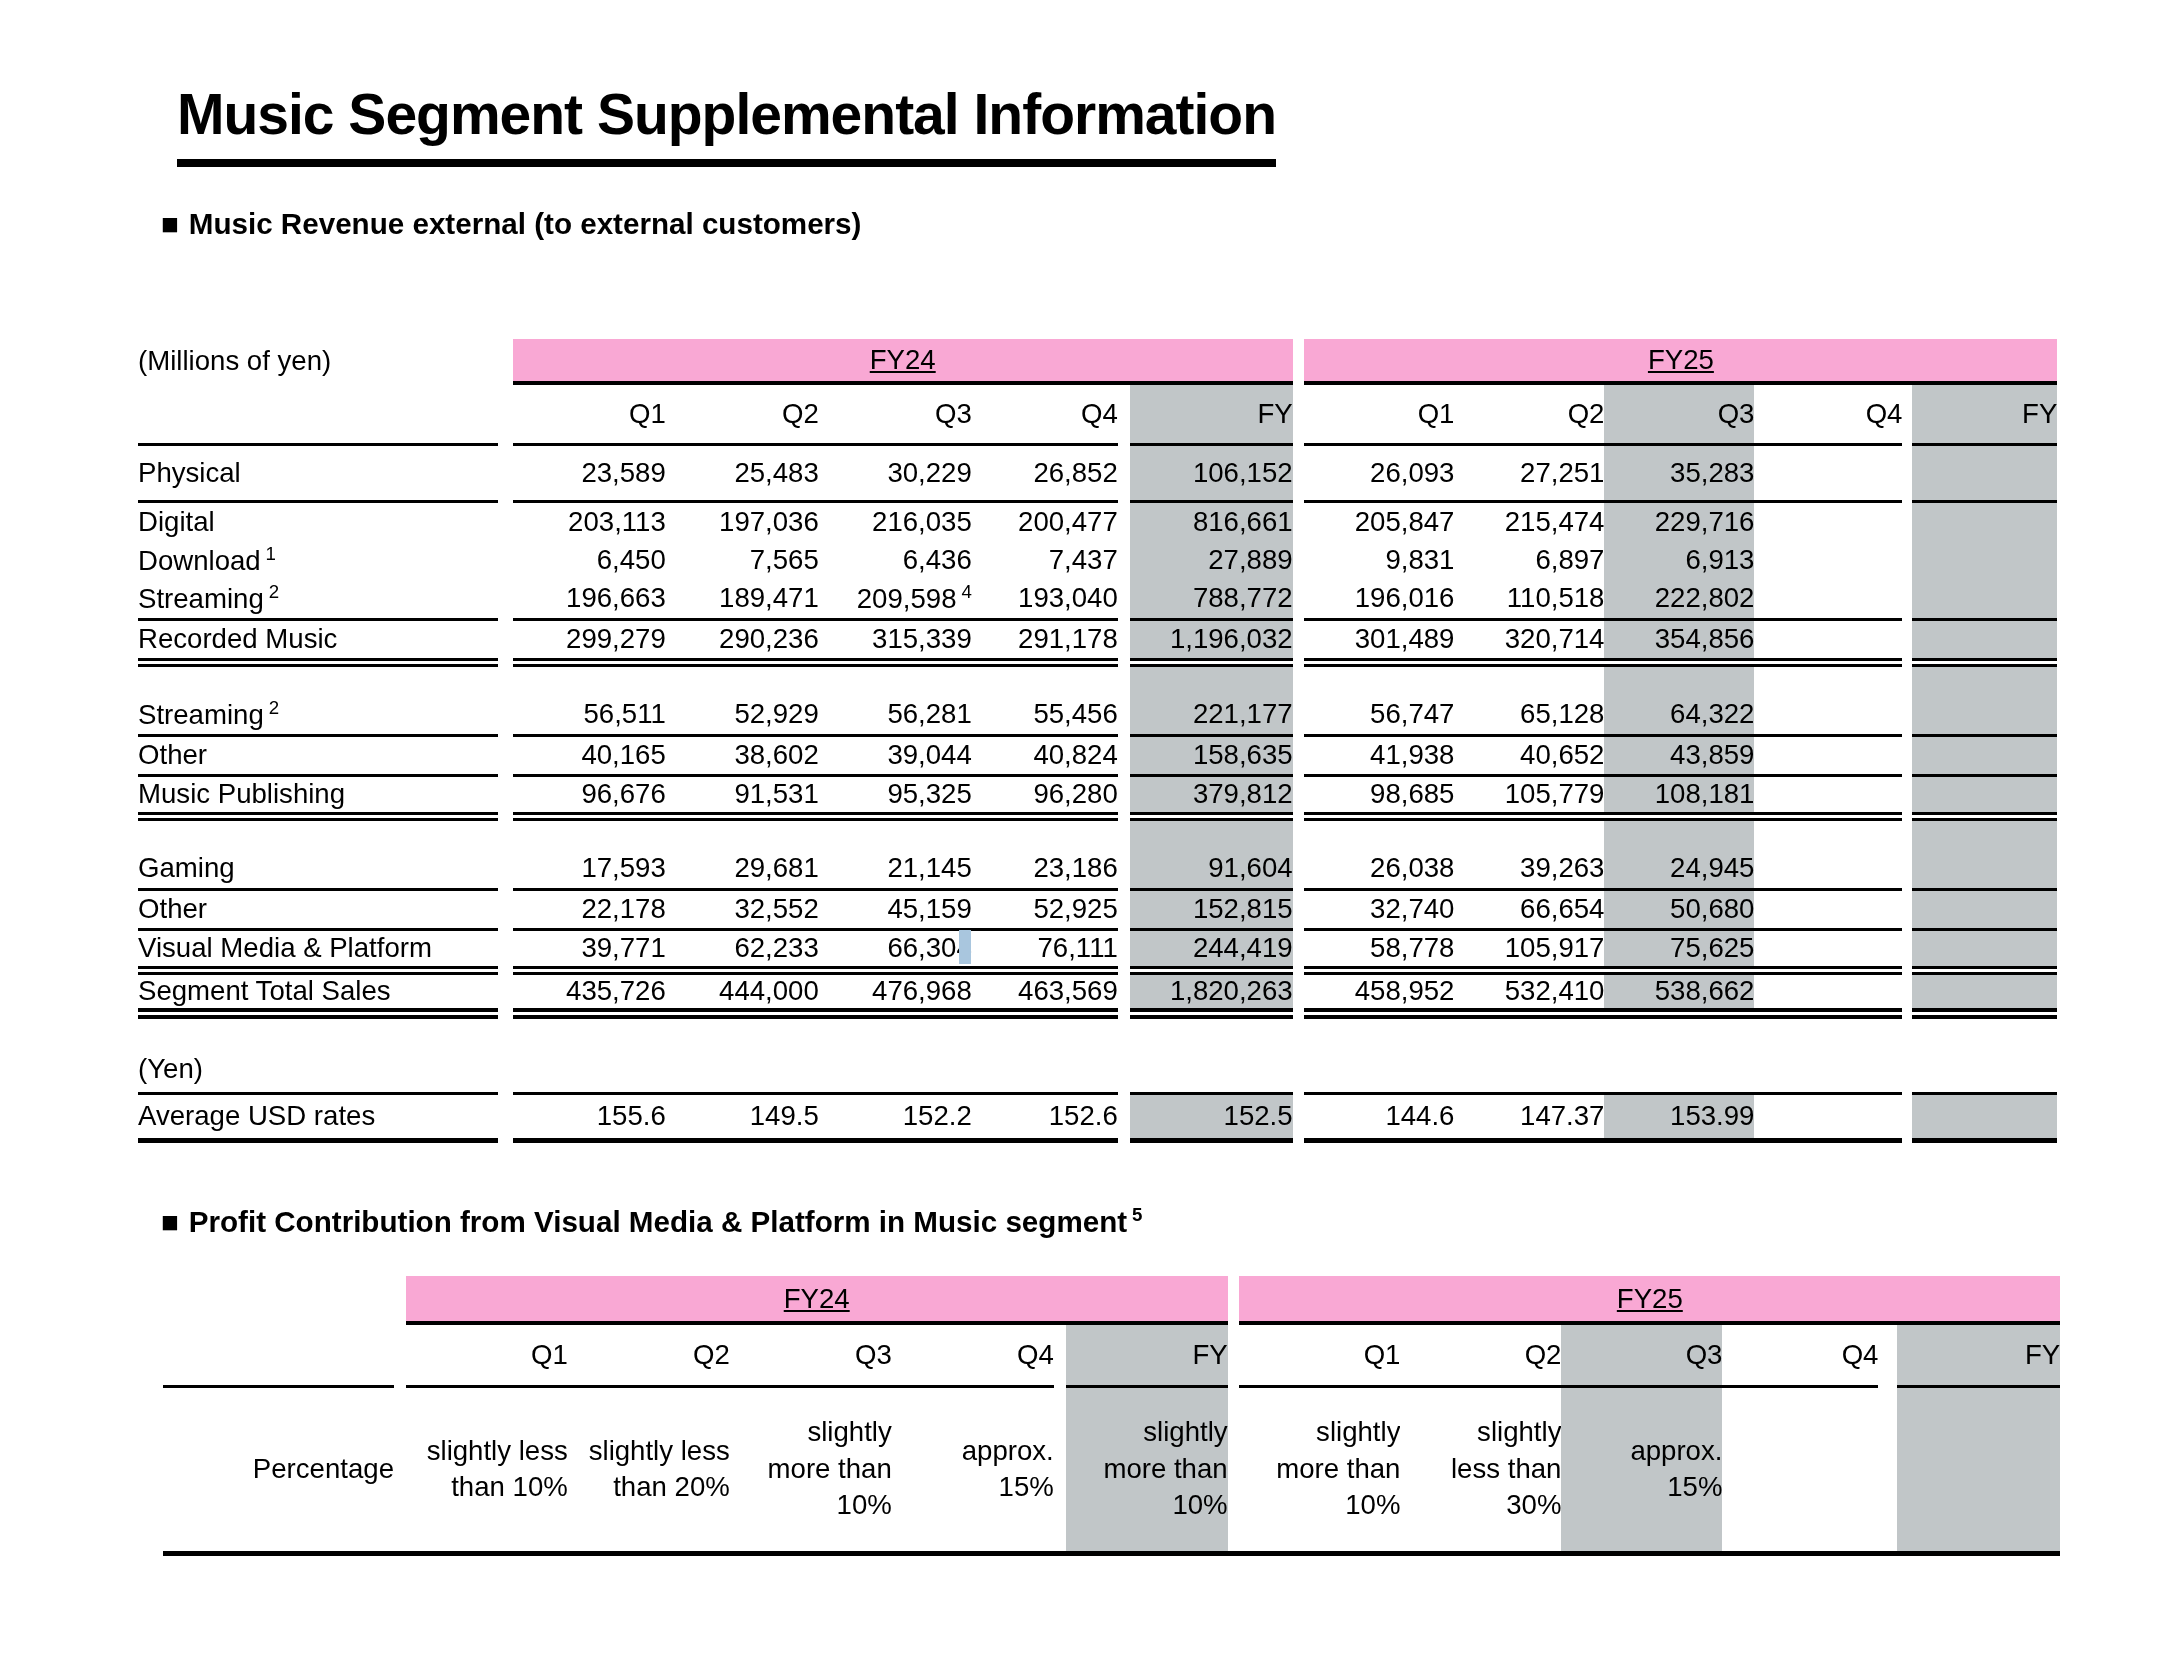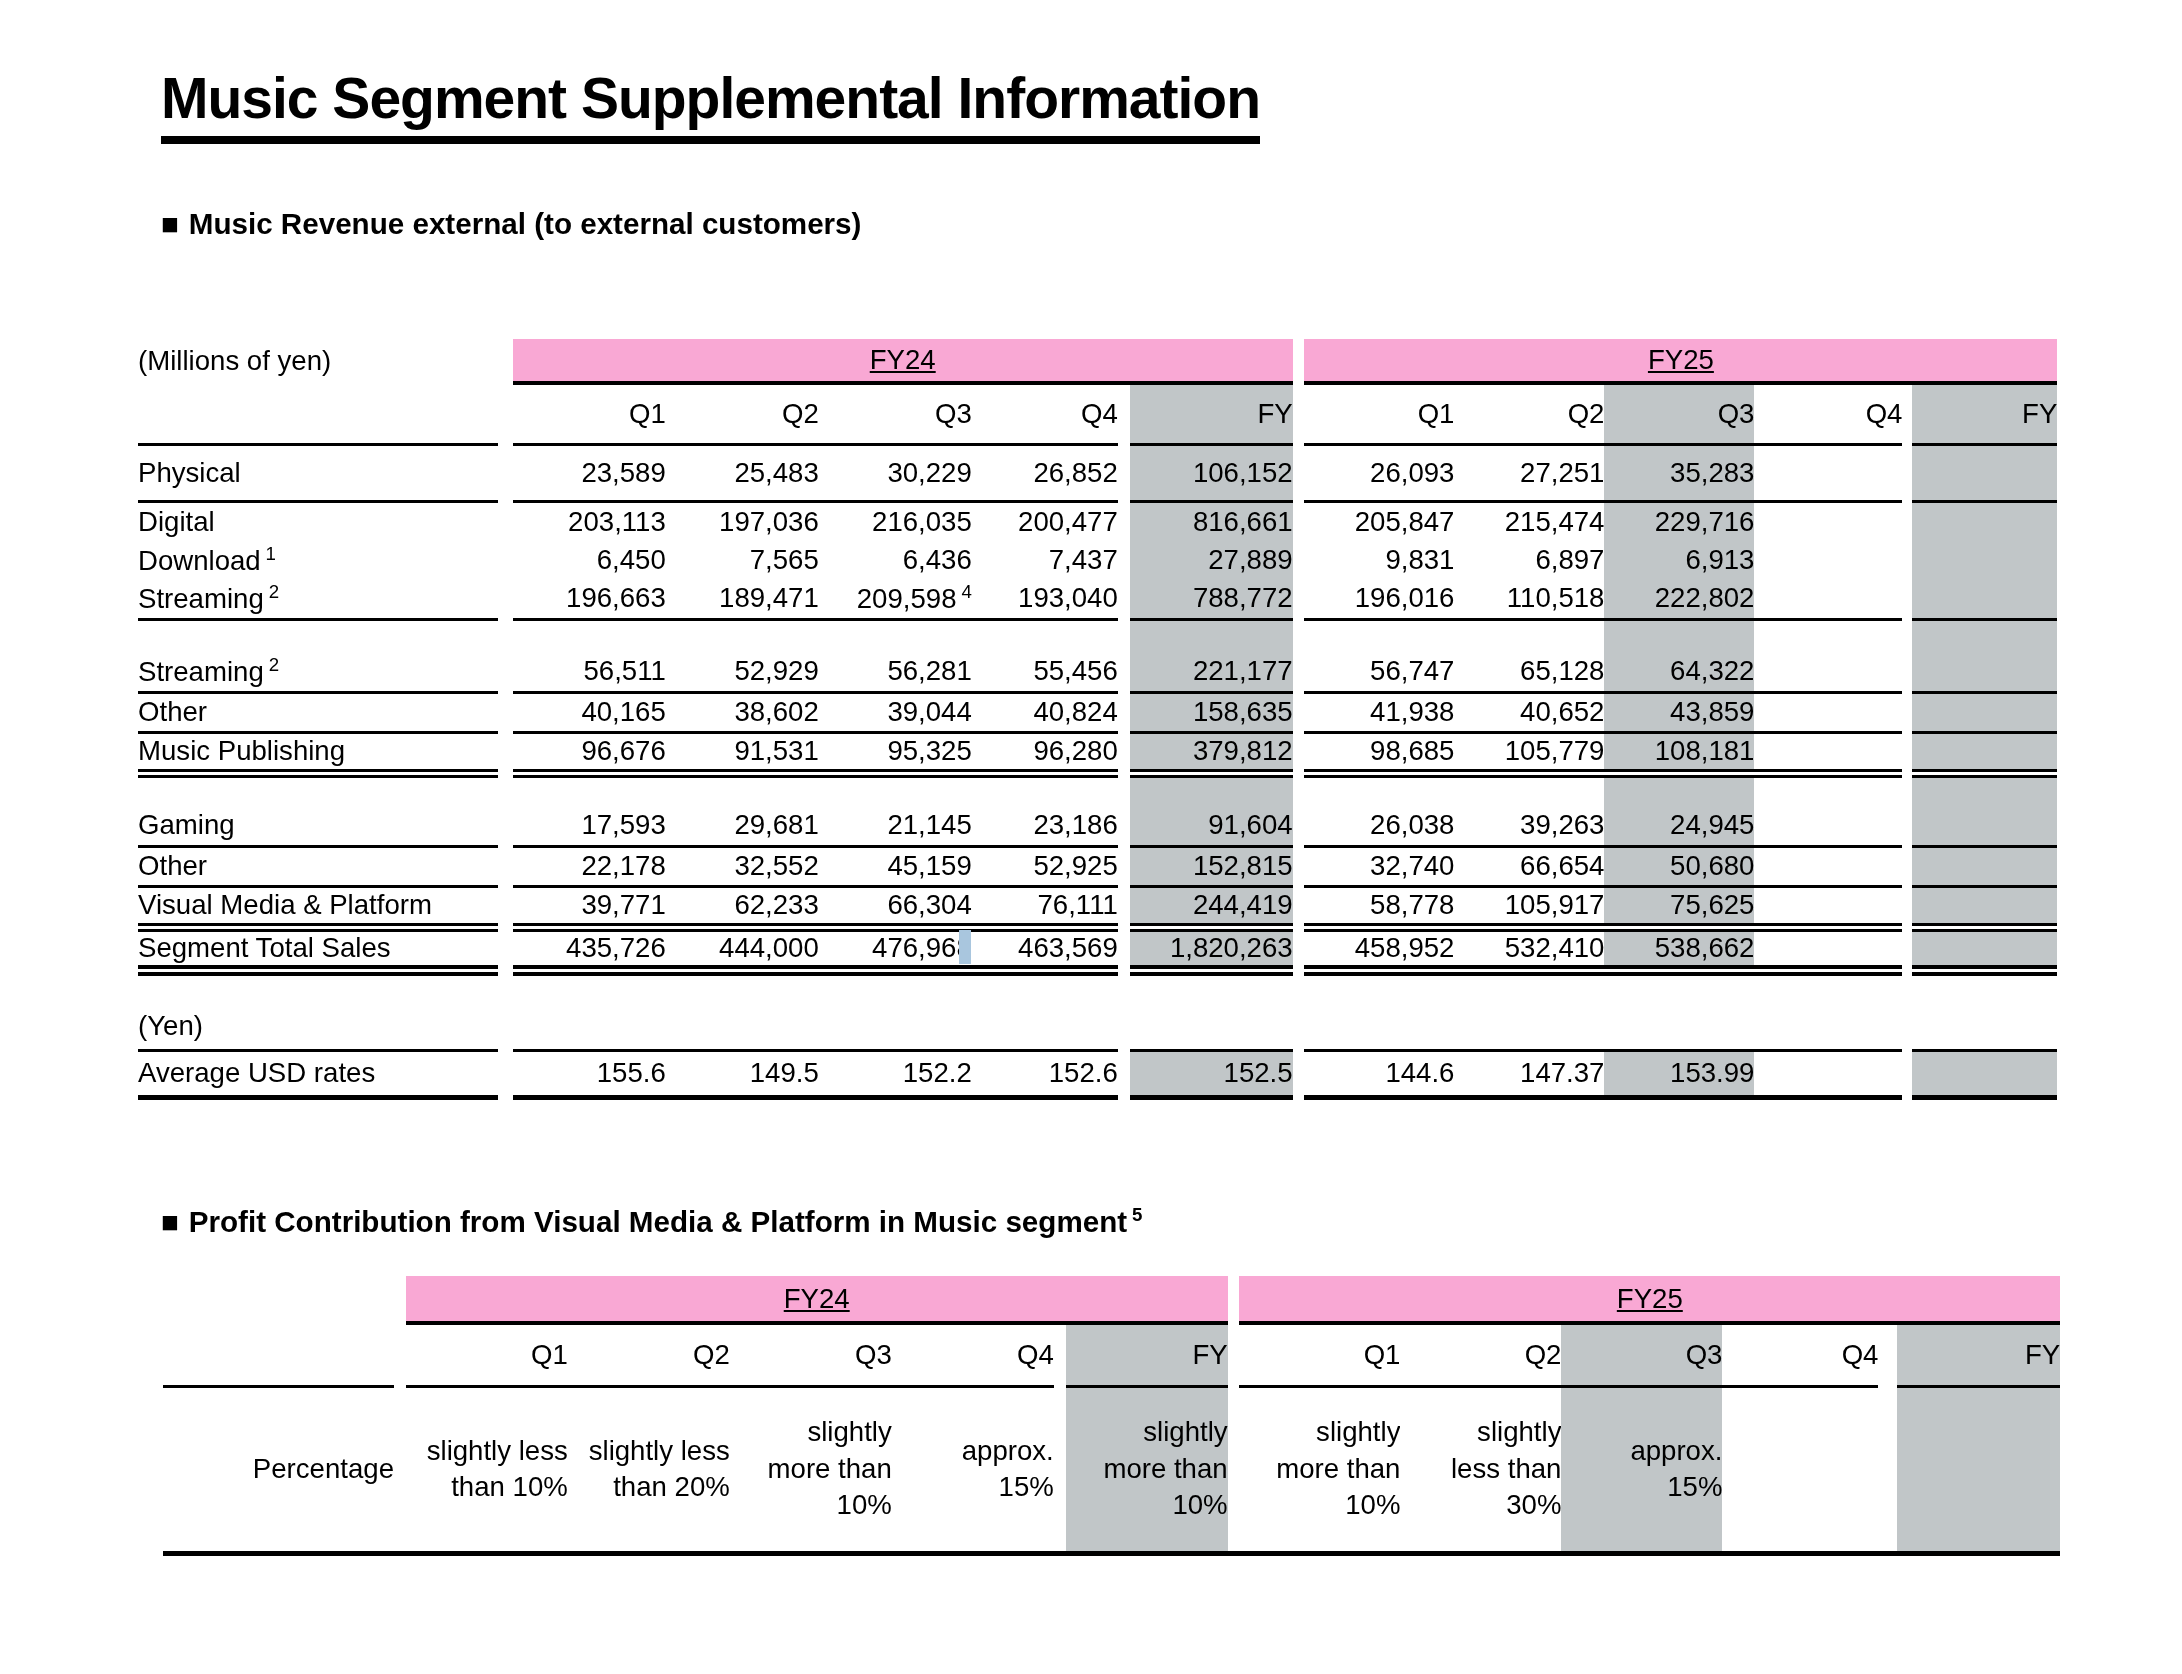--- a/index.html
+++ b/index.html
@@ -1,19 +1,19 @@
 <!DOCTYPE html>
 <html><head>
 <meta charset="utf-8">
 <style>
   html,body{margin:0;padding:0;background:#fff;}
   .page{position:relative;width:2183px;height:1675px;background:#fff;overflow:hidden;
         font-family:"Liberation Sans","DejaVu Sans",sans-serif;color:#000;}
-  .title{position:absolute;left:161px;top:65px;margin:0;font-size:57px;font-weight:bold;
-         letter-spacing:-1px;display:inline-block;border-bottom:8.9px solid #000;padding-bottom:5px;}
+  .title{position:absolute;left:161px;top:65px;margin:16px;font-size:57px;font-weight:bold;
+         letter-spacing:-1px;display:inline-block;border-bottom:8.9px solid #000;padding-bottom:12px;}
   .sec{position:absolute;left:161px;font-size:29.6px;font-weight:bold;white-space:nowrap;}
   .sec1{top:207px;}
   .sec2{top:1204px;}
   .sec .bullet{display:inline-block;margin-right:9.9px;}
   sup.s{font-size:18.7px;margin-left:4.9px;}
   table.t{border-collapse:collapse;table-layout:fixed;position:absolute;}
   table.t td{padding:0;font-size:27.6px;vertical-align:middle;overflow:hidden;}
   .t-rev{left:138px;top:291px;width:1916px;margin-top:48px;}
   .t-prof{left:163px;top:1276px;width:1893px;}
   .band{background:#f9a8d4;text-align:center;border-bottom:4.9px solid #000;text-decoration:underline;}
@@ -153,20 +153,37 @@
       <td></td>
       <td class="num bb">196,016</td>
       <td class="num bb">110,518</td>
       <td class="num bb g">222,802</td>
       <td class="num bb"></td>
       <td></td>
       <td class="bb g"></td>
     </tr>
 
 
+    <tr style="height:43px">
+      <td class="lbl bbd"><span>Recorded Music</span></td>
+      <td></td>
+      <td class="num bbd">299,279</td>
+      <td class="num bbd">290,236</td>
+      <td class="num bbd">315,339</td>
+      <td class="num bbd">291,178</td>
+      <td></td>
+      <td class="num bbd g">1,196,032</td>
+      <td></td>
+      <td class="num bbd">301,489</td>
+      <td class="num bbd">320,714</td>
+      <td class="num bbd g">354,856</td>
+      <td class="num bbd"></td>
+      <td></td>
+      <td class="bbd g"></td>
+    </tr>
 
     <tr style="height:33px">
       <td colspan="7"></td>
           <td class="g"></td>
           <td colspan="3"></td>
           <td class="g"></td>
           <td colspan="2"></td>
           <td class="g"></td>
     </tr>
 

